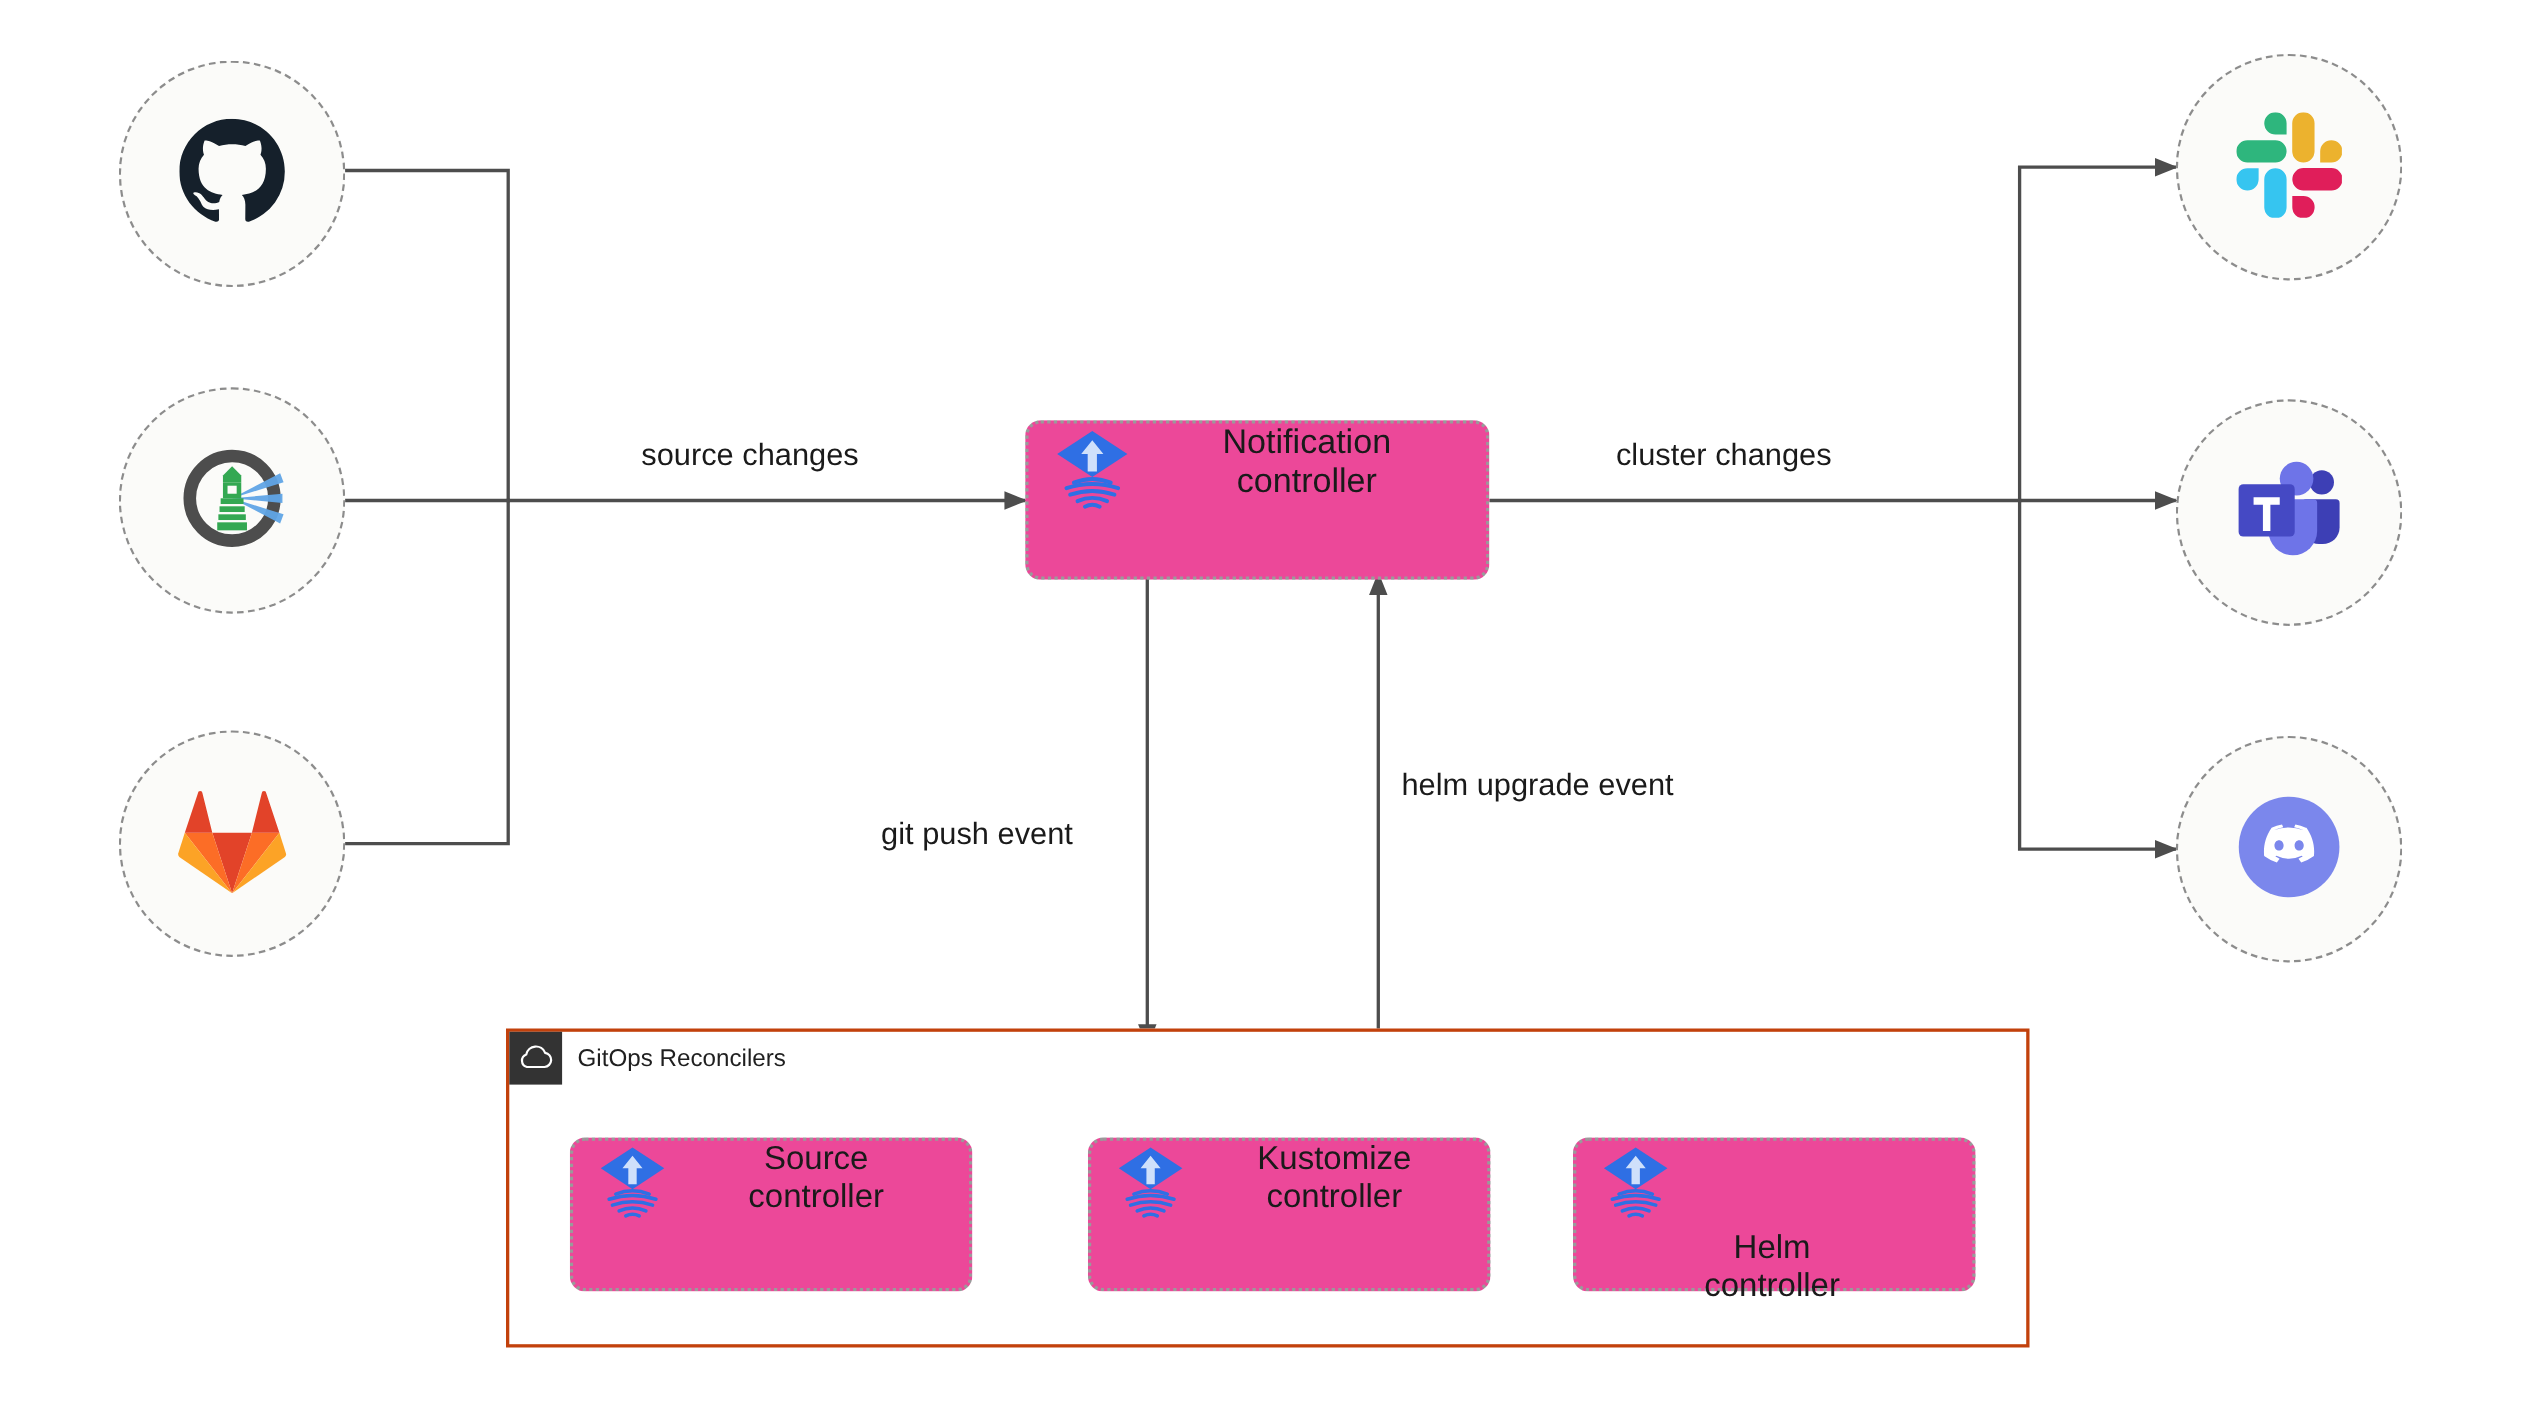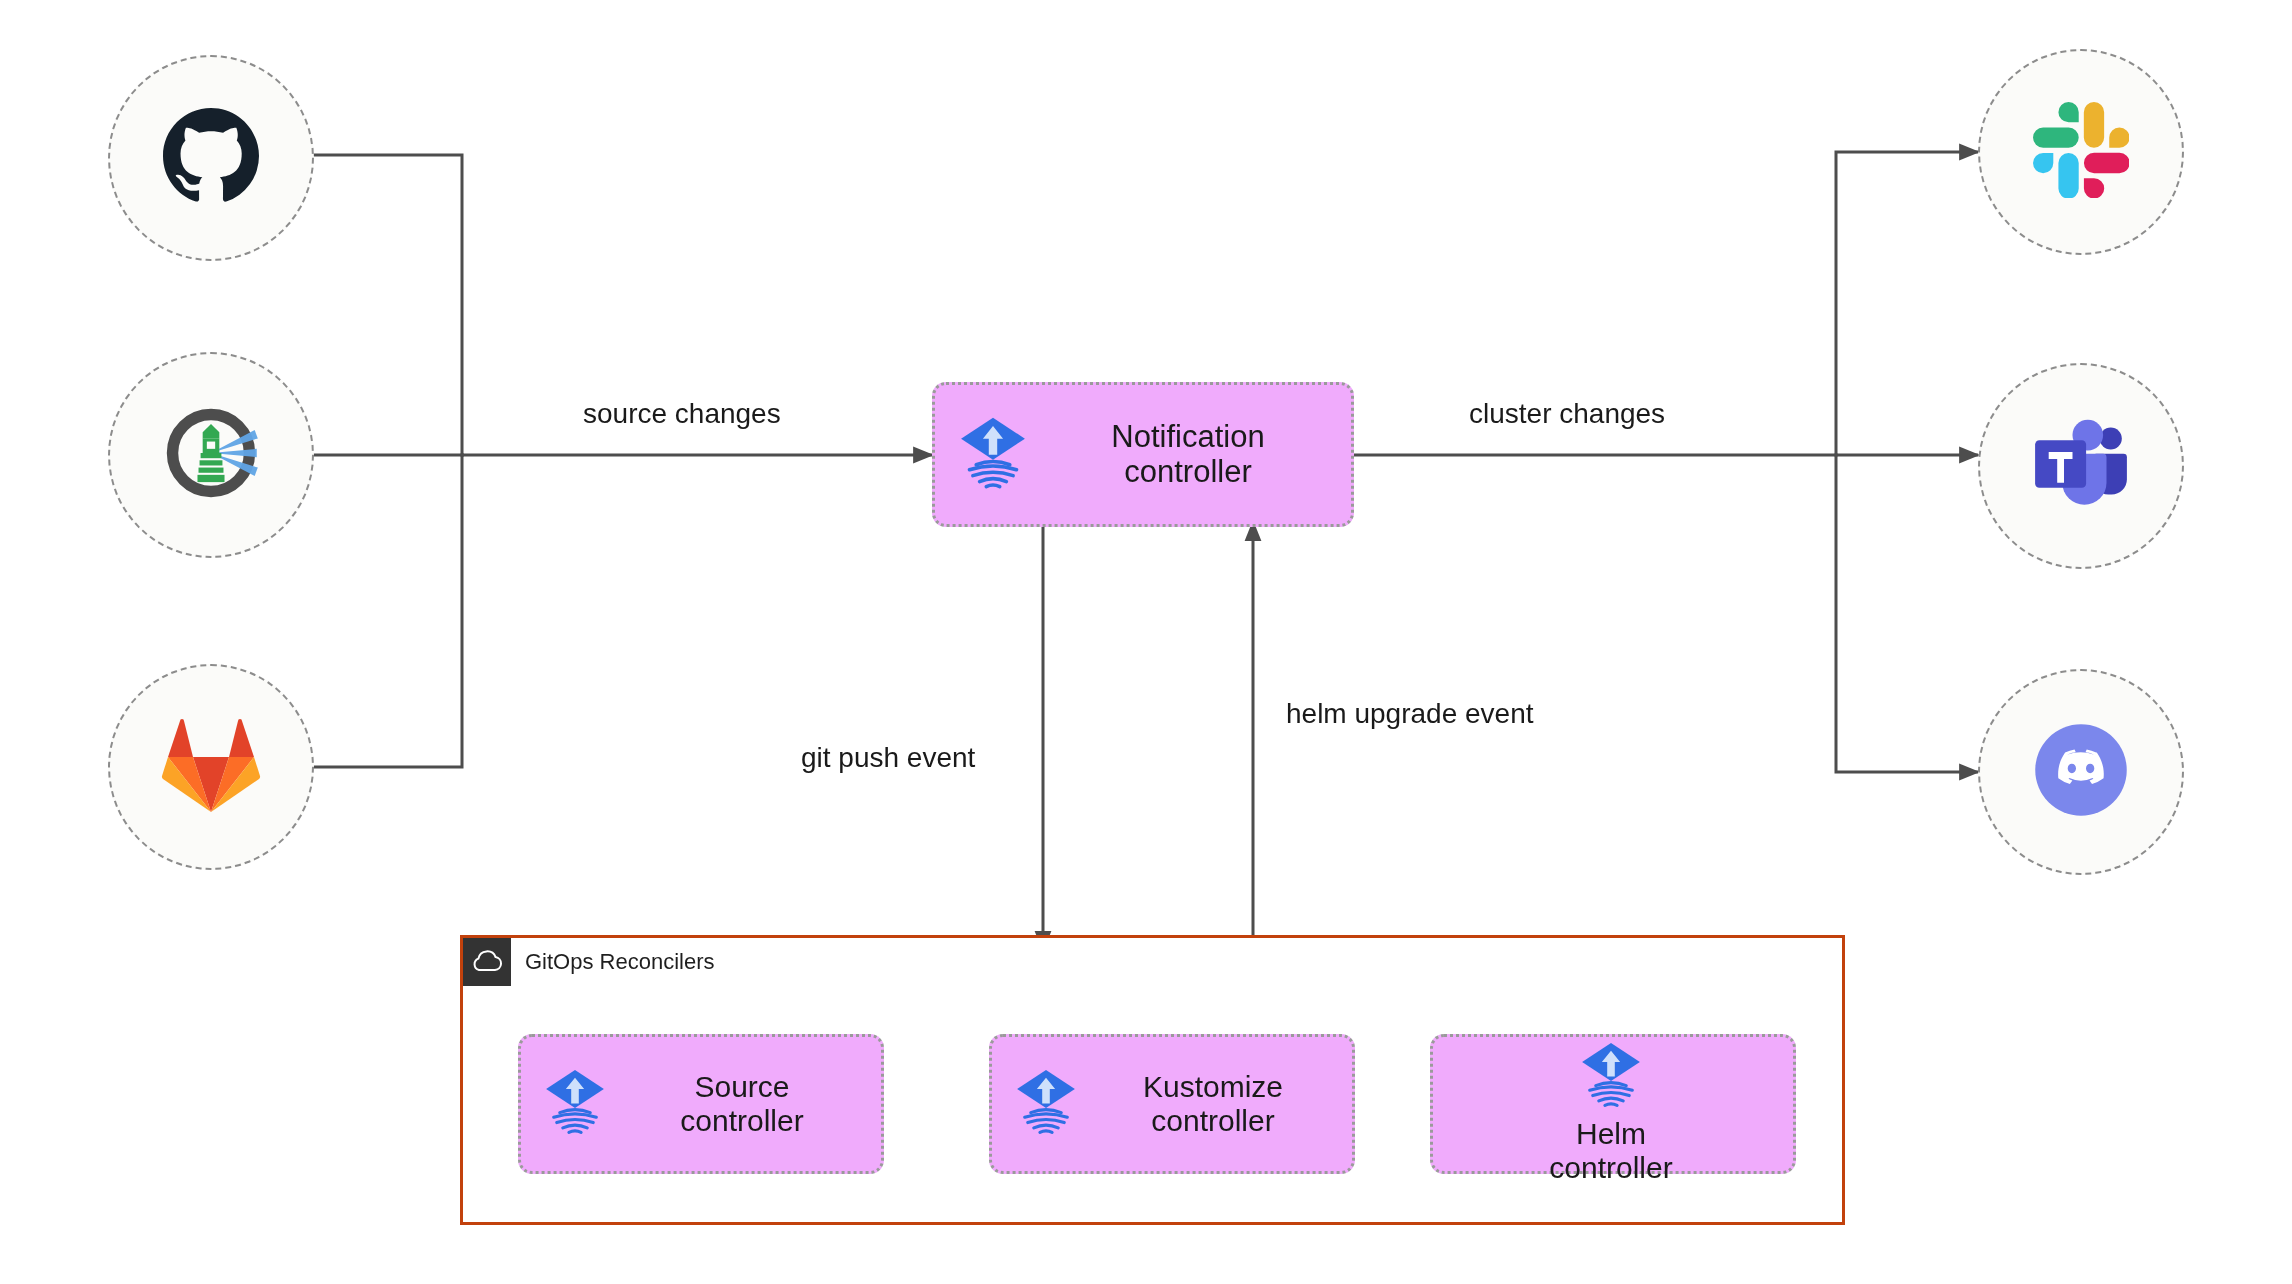--- a/index.html
+++ b/index.html
@@ -39,24 +39,23 @@
     justify-content: center;
   }
   .circle-node .logo {
     display: block;
   }
   
   .ctrl-box {
     position: absolute;
     border: 3px dotted #9a9a9a;
     border-radius: 14px;
-    background: #f0abfc;
+    background: #ec4899;
     box-sizing: border-box;
     display: flex;
-    align-items: center;
     justify-content: flex-start;
     padding: 0 10px 0 16px;
   }
   .ctrl-box .flux-logo {
     flex: 0 0 auto;
     margin-right: 10px;
   }
   .ctrl-label {
     flex: 1 1 auto;
     text-align: center;
@@ -307,15 +306,15 @@
 controller</span>
     </div>
   </div>
 
   <span class="edge-label" id="label-source-changes" style="left:577px; top:400px;">source changes</span>
 
   <span class="edge-label" id="label-cluster-changes" style="left:1463px; top:400px;">cluster changes</span>
 
   <span class="edge-label" id="label-git-push-event" style="left:795px; top:700px;margin-top:44px;">git push event</span>
 
-  <span class="edge-label" id="label-helm-upgrade-event" style="left:1268px; top:700px;margin-left:12px;">helm upgrade event</span>
+  <span class="edge-label" id="label-helm-upgrade-event" style="left:1268px; top:700px;">helm upgrade event</span>
 
 </div>
 
 </body></html>

